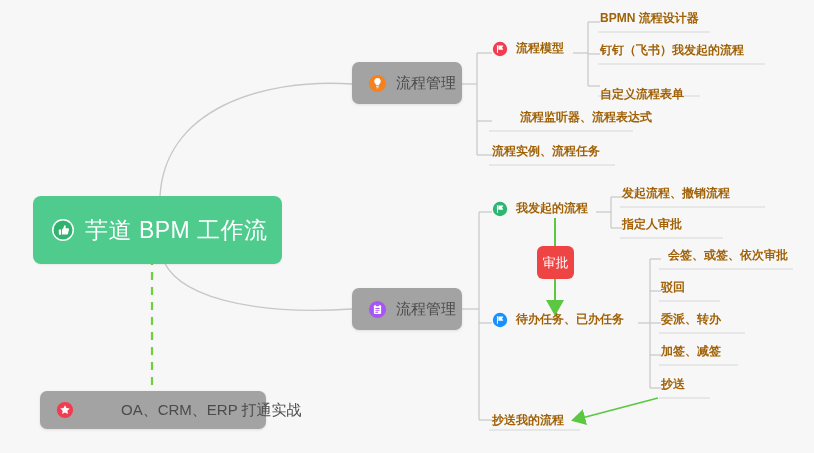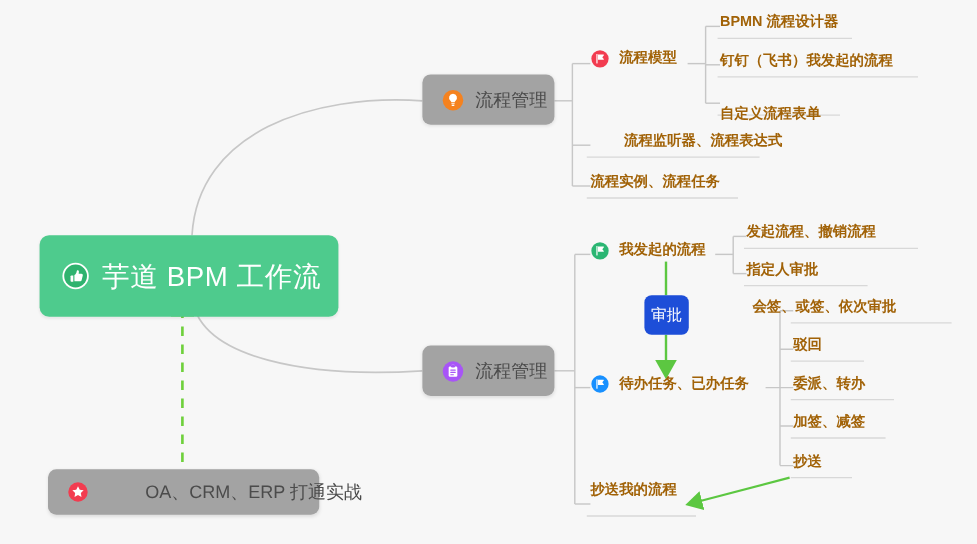--- a/index.html
+++ b/index.html
@@ -85,21 +85,21 @@
     font-size: 12px;
     font-weight: bold;
   }
   .text-node .t.with-icon {
     margin-left: 8px;
   }
 
   
   .tag-node {
     position: absolute;
-    background: #1d4ed8;
+    background: #ef4444;
     border-radius: 6px;
     display: flex;
     align-items: center;
     justify-content: center;
     color: #ffffff;
     font-size: 13px;
     box-sizing: border-box;
   }
 
   
@@ -275,37 +275,37 @@
     <span class="icon">
       <svg width="16" height="16" viewBox="0 0 20 20">
         <circle cx="10" cy="10" r="9" fill="#1890ff"></circle>
         <rect x="6.2" y="5.0" width="1.25" height="10" rx="0.6" fill="#ffffff"></rect>
         <path d="M7.9 5.6h5.6c.45 0 .7.5.42.85L12.4 8.3l1.52 1.85c.28.35.03.85-.42.85H7.9z" fill="#ffffff"></path>
       </svg>
     </span>
     <span class="t with-icon">待办任务、已办任务</span>
   </div>
 
-  <div class="text-node" style="left:627px; top:247px;">
+  <div class="text-node" style="left:668px; top:247px;">
     <span class="t">会签、或签、依次审批</span>
   </div>
   <div class="text-node" style="left:661px; top:279px;">
     <span class="t">驳回</span>
   </div>
   <div class="text-node" style="left:661px; top:311px;">
     <span class="t">委派、转办</span>
   </div>
   <div class="text-node" style="left:661px; top:343px;">
     <span class="t">加签、减签</span>
   </div>
   <div class="text-node" style="left:661px; top:376px;">
     <span class="t">抄送</span>
   </div>
 
-  <div class="text-node" style="left:492px; top:400px;">
+  <div class="text-node" style="left:492px; top:412px;">
     <span class="t">抄送我的流程</span>
   </div>
 
   <div class="tag-node" style="left:537px; top:246px; width:37px; height:33px;">
     <span>审批</span>
   </div>
 
   <div class="card-node" style="left:40px; top:391px; width:226px; height:38px;gap:38px;">
     <span class="icon">
       <svg width="18" height="18" viewBox="0 0 20 20">

